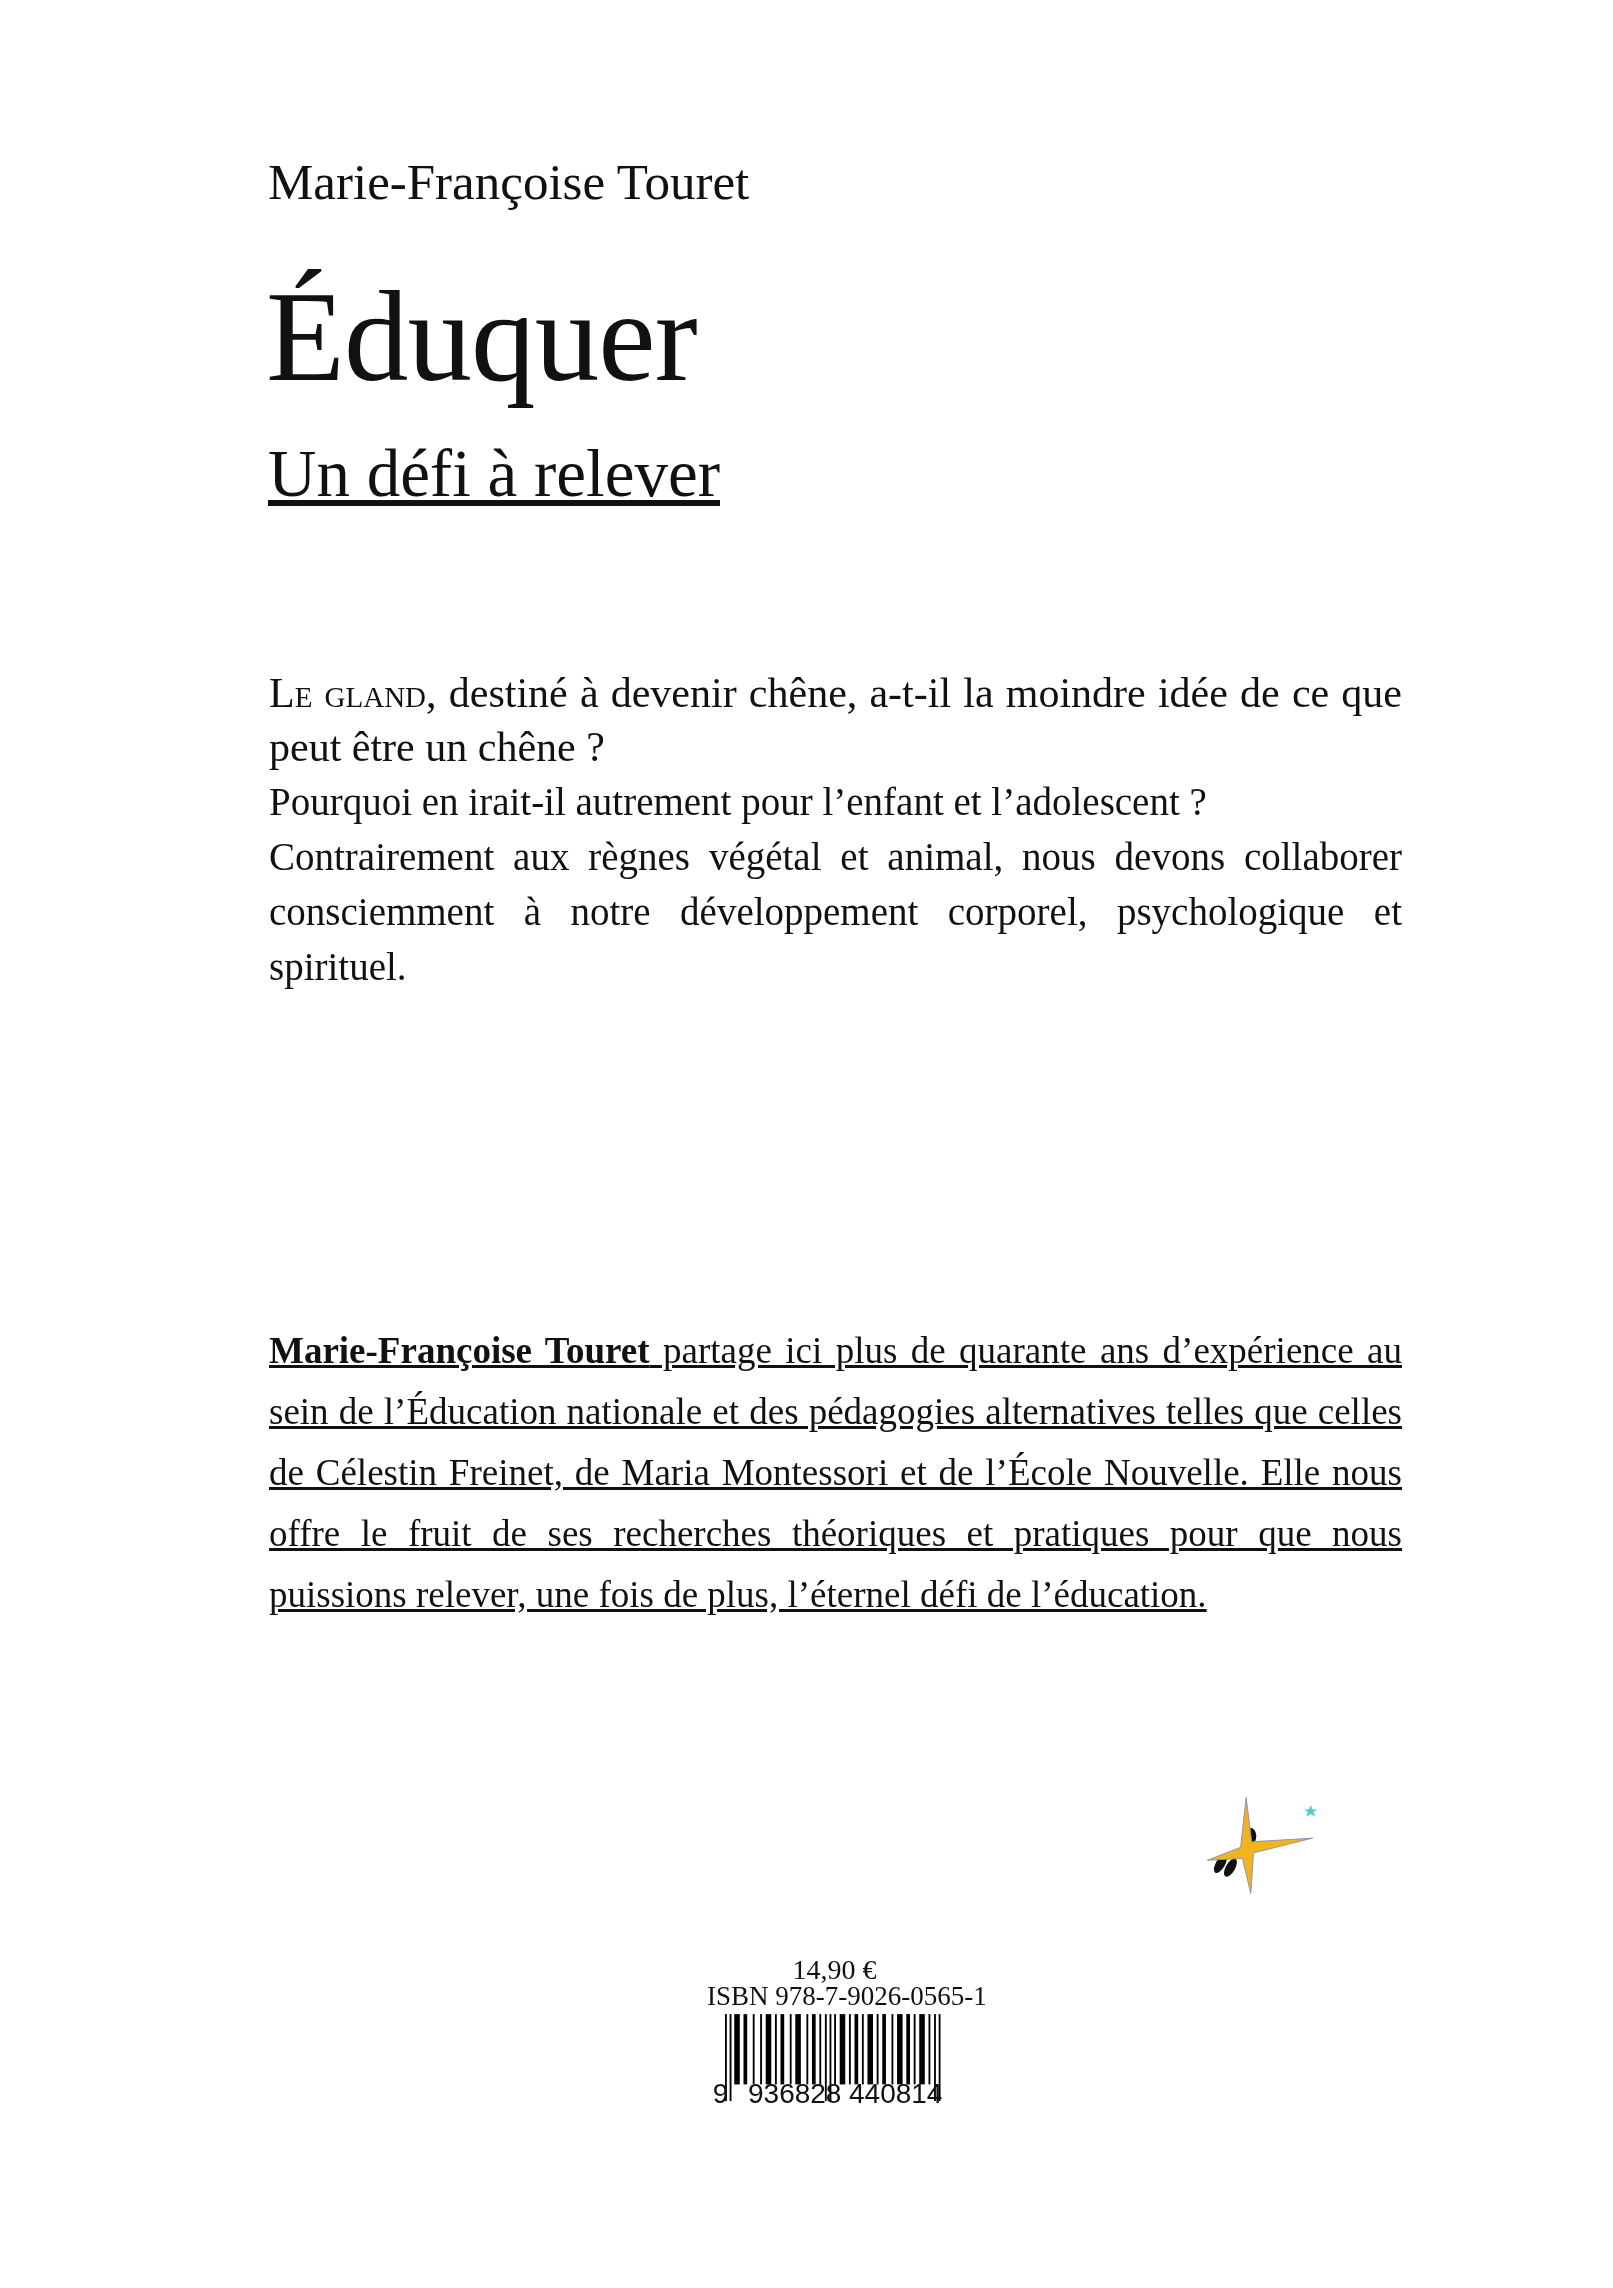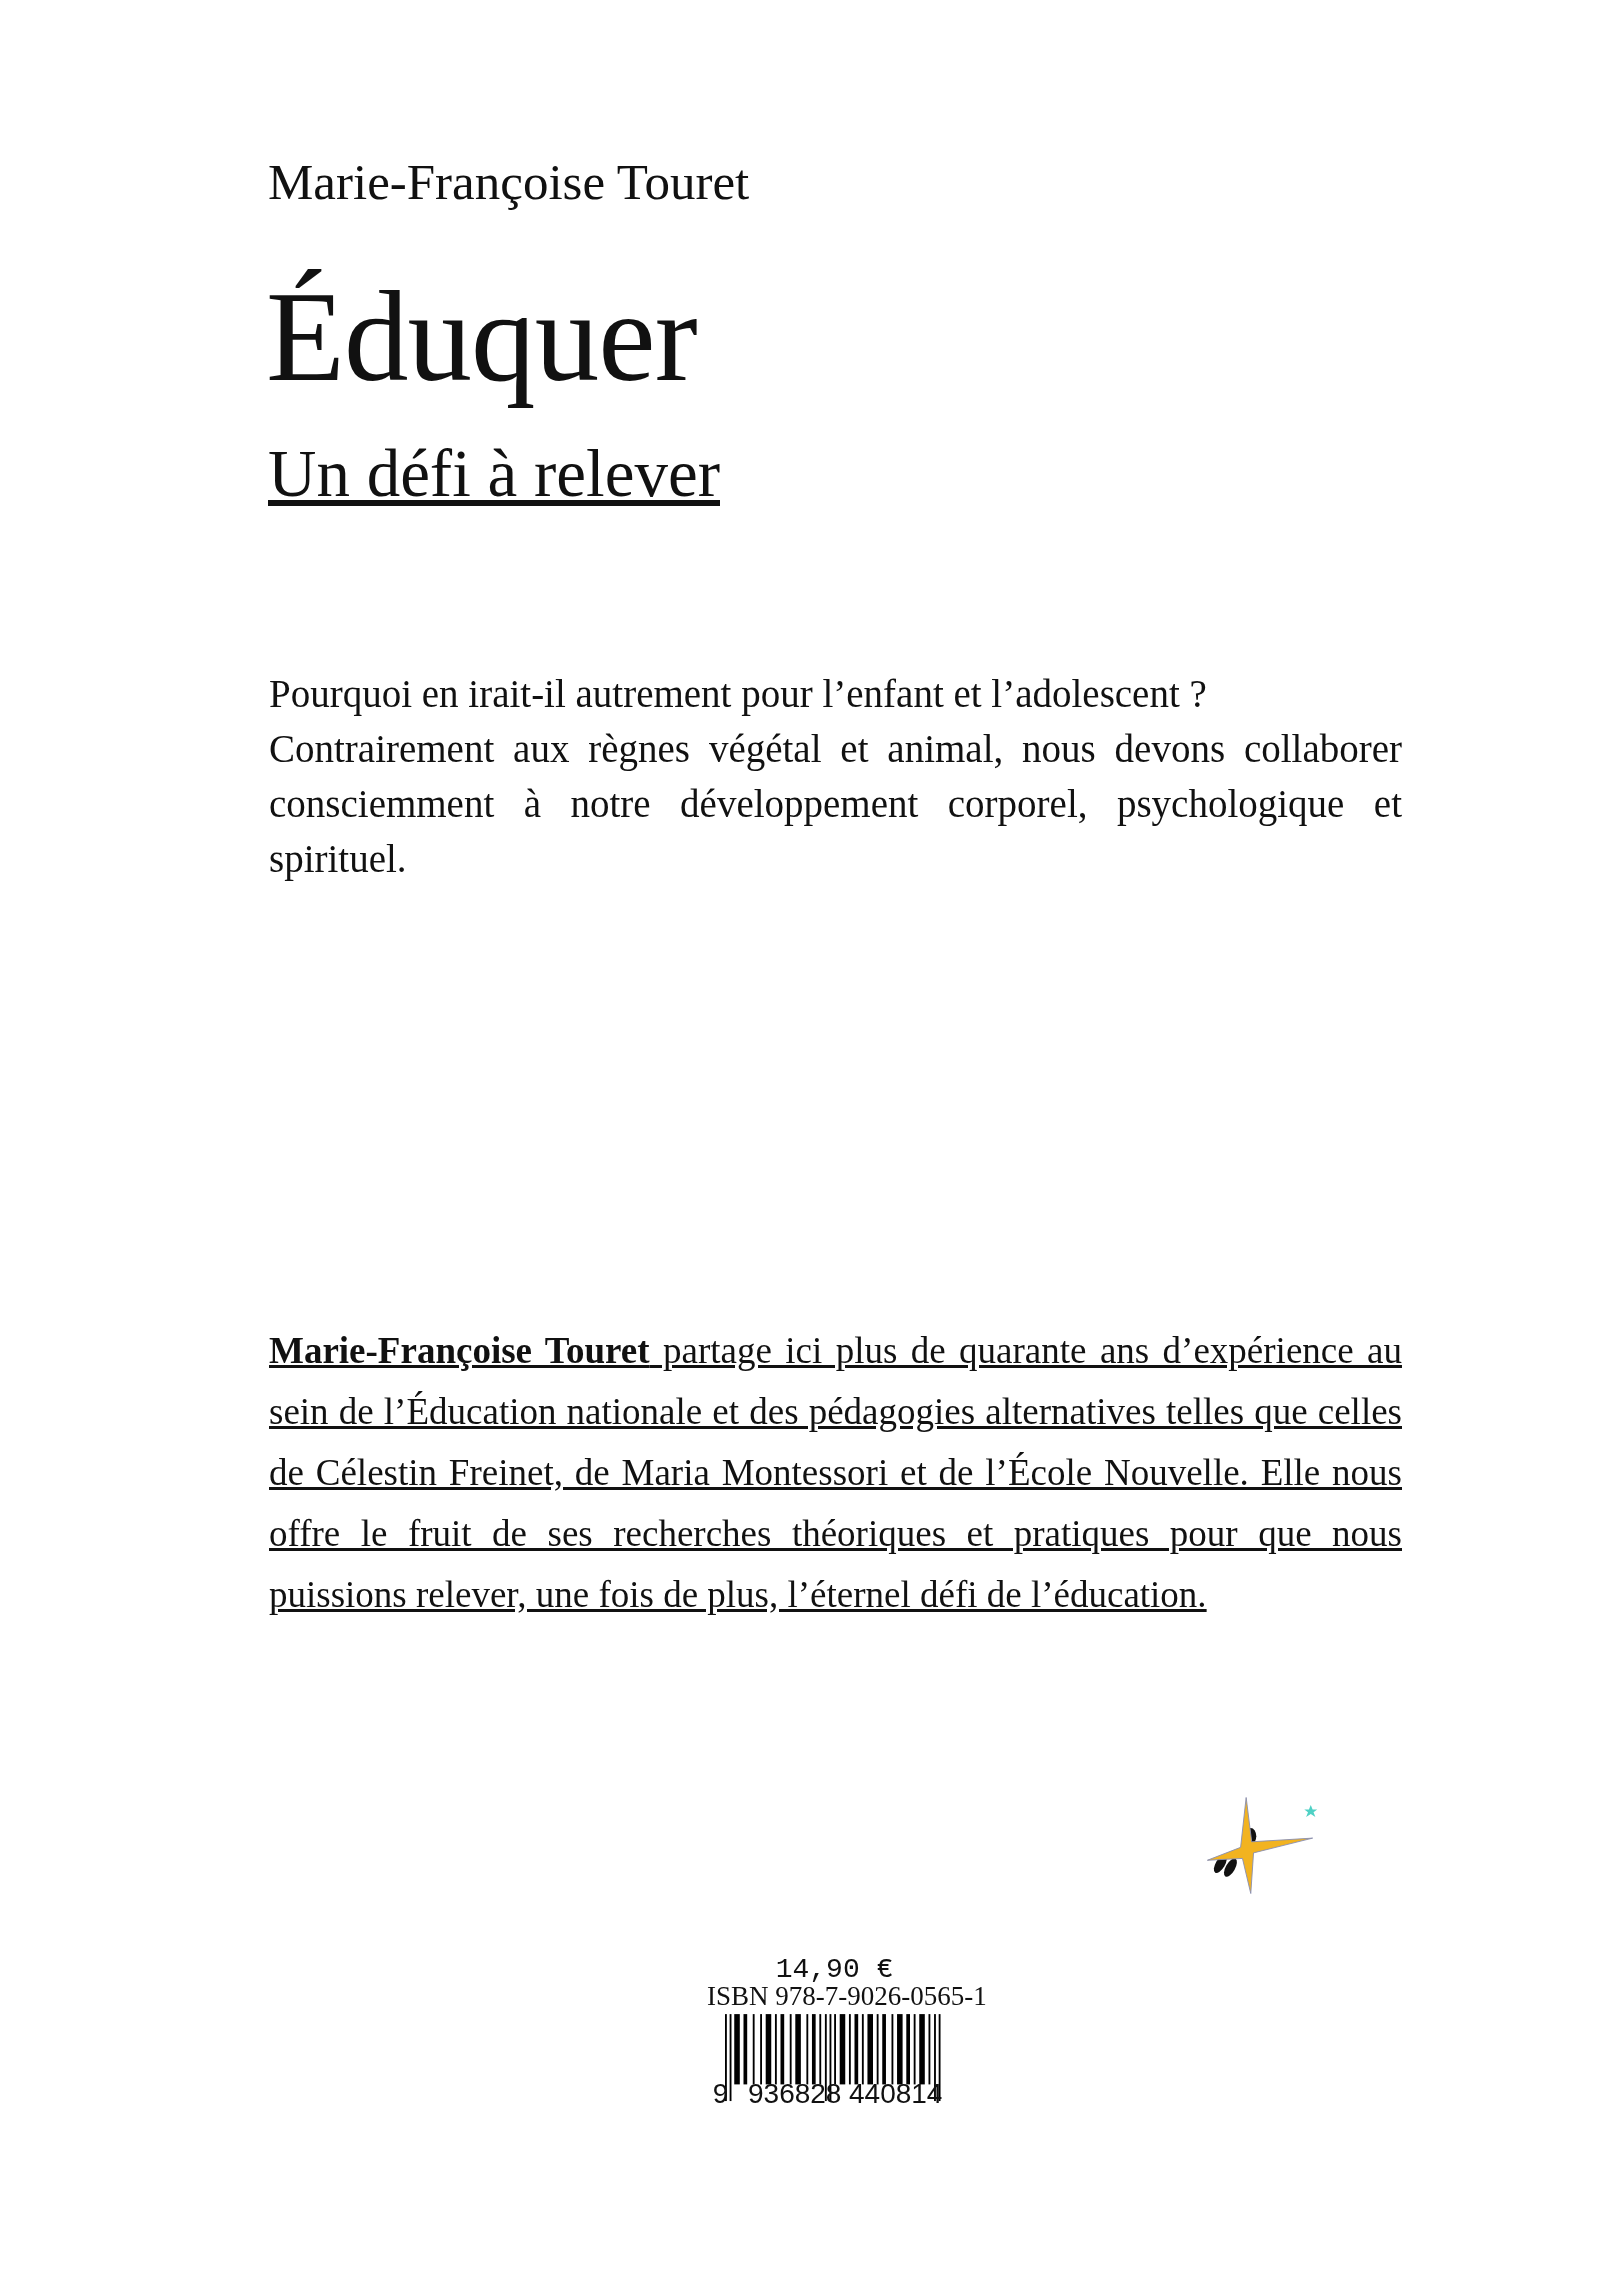--- a/index.html
+++ b/index.html
@@ -10,34 +10,35 @@
   .subtitle { left:268px; top:434px; font-size:67px; line-height:79px; white-space:nowrap;text-decoration:underline; }
   .block { left:269px; width:1133px; text-align:justify; }
   .intro { top:666px; font-size:42px; line-height:53px; }
   .intro p { margin:0; }
   .lead { font-size:42px; line-height:54px; }
   .sc { font-variant:small-caps; }
   .body { font-size:39px; line-height:55px; }
   .bio { top:1320px; font-size:37px; line-height:61px;text-decoration:underline; }
   .bio b { font-weight:bold; }
   .logo { left:1200px; top:1790px; width:120px; height:111px; }
-  .price { left:709px; top:1955px; width:251px; text-align:center; font-size:28px; line-height:29.5px;font-family:Liberation Mono, monospace; }
+  .price { left:709px; top:1955px; width:251px; text-align:center; font-size:28px; line-height:29.5px; }
   .isbn { left:707px; top:1982px; width:255px; text-align:center; font-size:27px; line-height:29.5px; white-space:nowrap; }
   .barcode { left:725px; top:2014px; width:222px; height:89px; }
   .bc-digits { left:711px; top:2078px; width:240px; font-family:"Liberation Sans",sans-serif; font-size:28px; line-height:31px; height:31px; }
   .bc-digits span { position:absolute; top:0; }
 </style>
 </head>
 <body>
 
 <div class="abs author">Marie-Françoise Touret</div>
 <div class="abs title">Éduquer</div>
 <div class="abs subtitle">Un défi à relever</div>
 
 <div class="abs block intro">
+  <p class="lead"><span class="sc">Le gland</span><span>, destiné à devenir chêne, a-t-il la moindre idée de ce que peut être un chêne ?</span></p>
   <p class="body">Pourquoi en irait-il autrement pour l’enfant et l’adolescent ?</p>
   <p class="body">Contrairement aux règnes végétal et animal, nous devons collaborer consciemment à notre développement corporel, psychologique et spirituel.</p>
 </div>
 
 <div class="abs block bio">
   <b>Marie-Françoise Touret</b><span> partage ici plus de quarante ans d’expérience au sein de l’Éducation nationale et des pédagogies alternatives telles que celles de Célestin Freinet, de Maria Montessori et de l’École Nouvelle. Elle nous offre le fruit de ses recherches théoriques et pratiques pour que nous puissions relever, une fois de plus, l’éternel défi de l’éducation.</span>
 </div>
 
 <div class="abs logo">
   <svg width="120" height="111" viewBox="0 0 130 120">

